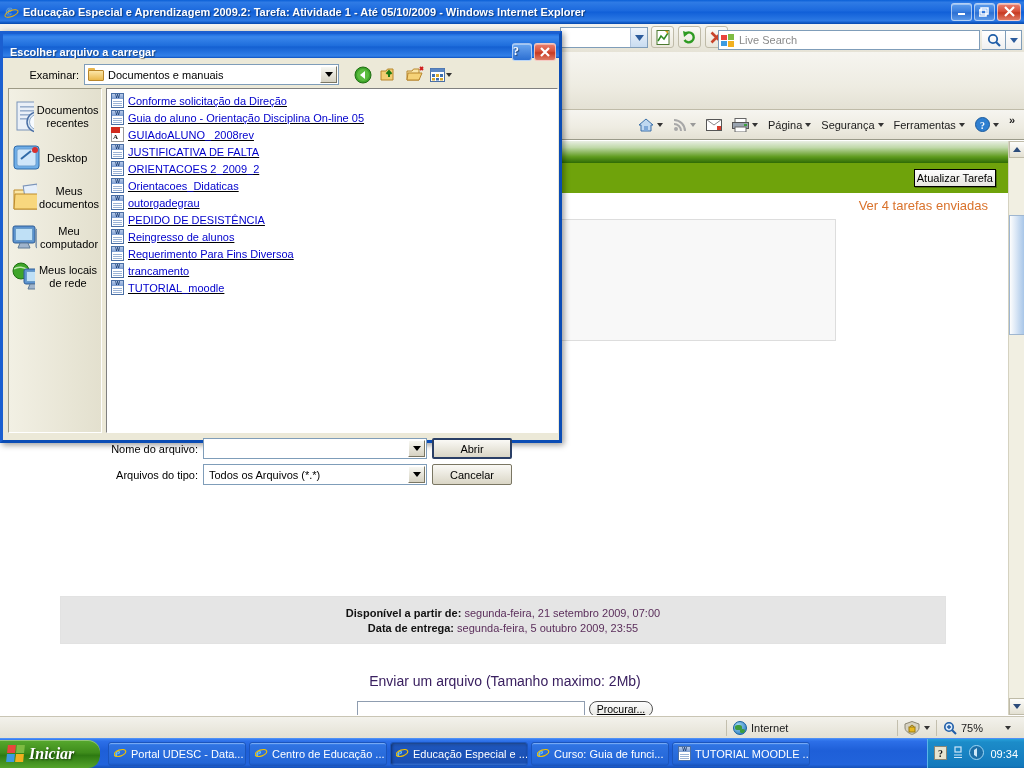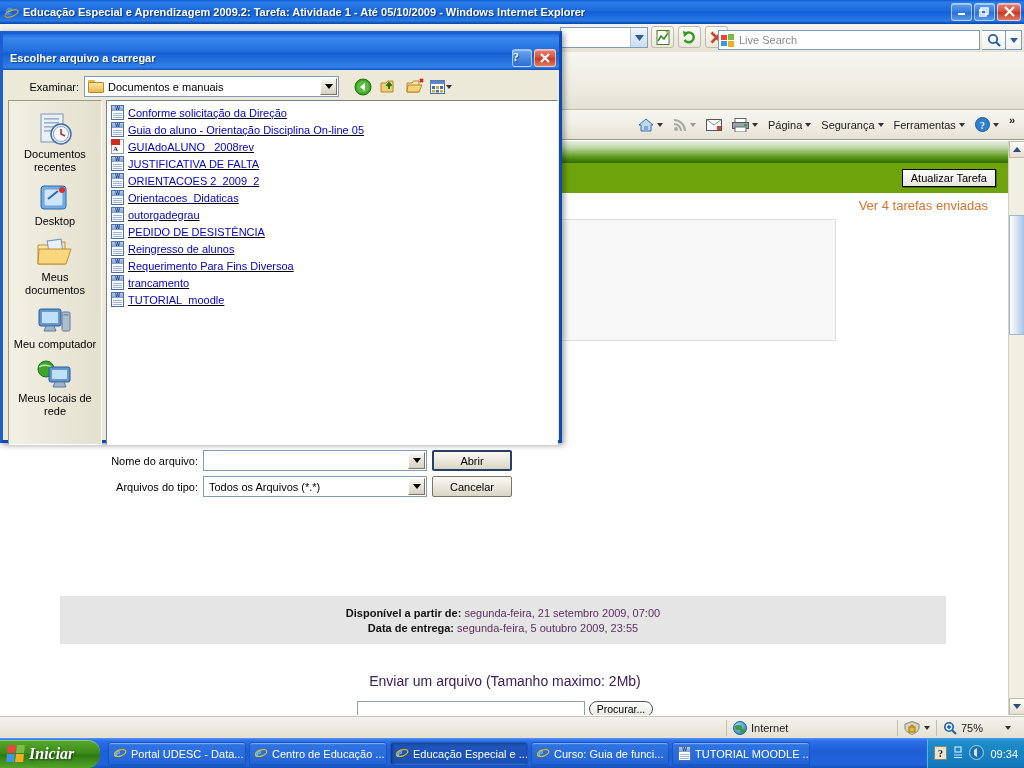--- a/index.html
+++ b/index.html
@@ -122,21 +122,21 @@
     position: absolute; left: 0; top: 0; width: 1010px; height: 22px;
     background: linear-gradient(to bottom, #E9EFE4 0%, #BFD8A8 30%, #5F9B1E 72%, #2E6B05 100%);
   }
   .moodle-bar {
     position: absolute; left: 0; top: 22px; width: 1010px; height: 30px;
     background: #6FA30B;
     display: flex; align-items: center; justify-content: flex-end; padding-right: 14px;
   }
   .btn-win {
     background: linear-gradient(to bottom,#FDFDFD,#E7E6E0);
-    border: 1px solid #000; padding: 2px 8px; font-size: 11px; color: #000;
+    border: 1px solid #000; padding: 2px 2px; font-size: 11px; color: #000;
     box-shadow: 1px 1px 0 rgba(0,0,0,0.3);
   }
   .link-right {
     position: absolute; right: 22px; top: 57px;
     color: #D9722B; font-size: 13px; text-decoration: none;
   }
   .assign-box {
     position: absolute; left: 8px; top: 78px; width: 828px; height: 122px;
     background: #F8F8F8; border: 1px solid #DDDDDD;
     padding: 6px 10px; color: #111; font-size: 13px; line-height: 21px;
@@ -161,20 +161,21 @@
     position: absolute; left: 0; top: 560px; width: 1010px;
     display: flex; align-items: center; justify-content: center; gap: 4px;
   }
   .upload-input {
     width: 228px; height: 16px; border: 1px solid #8F9DB0; background: #fff;
   }
   .btn-sm {
     background: linear-gradient(to bottom,#FCFCFC,#E9E9E4);
     border: 1px solid #555; font-size: 10.5px; color: #000; padding: 1px 7px;
     border-radius: 8px;
+    text-decoration: underline;
   }
 
   
   .vscroll {
     position: absolute; right: 0; top: 141px; width: 16px; height: 574px;
     background: #F1EFE2; border-left: 1px solid #D5D2C0;
   }
   .vs-btn {
     width: 16px; height: 17px;
     background: linear-gradient(to bottom,#FDFDFB,#E3E0D2);
@@ -253,21 +254,21 @@
   .tray-clock { font-size: 11px; color: #fff; }
 
   
   .dlg {
     position: absolute; left: 0px; top: 31px; width: 562px; height: 412px;
     background: #ECE9D8;
     border: 3px solid; border-color: #1B5FD0 #0A4CB5 #0A4CB5 #1B5FD0;
     box-shadow: 2px 2px 6px rgba(0,0,0,0.4);
   }
   .dlg-title {
-    height: 36px;
+    height: 24px;
     background: linear-gradient(to bottom, #1B6CE0 0%, #3A87EC 12%, #1F6EDC 48%, #1460D2 54%, #3280E8 92%, #0C4FBF 100%);
     display: flex; align-items: center; padding: 11px 3px 0 7px;
   }
   .dlg-title span {
     color: #fff; font-size: 11px; font-weight: bold; flex:1;
     text-shadow: 1px 1px 1px rgba(0,0,0,0.45);
   }
   .dlg-body { padding: 0; position: relative; height: 384px; }
   .row-examinar {
     display: flex; align-items: center; gap: 5px;
@@ -295,21 +296,21 @@
   .tool-icons { display:flex; align-items:center; gap:4px; margin-left: 8px; }
   .ti { width: 22px; height: 21px; display:flex; align-items:center; justify-content:center; }
 
   .places {
     position: absolute; left: 5px; top: 30px; width: 94px; height: 345px;
     background: linear-gradient(to right, #F2F0E4, #E3E0CE);
     border: 1px solid; border-color: #9D9A86 #fff #fff #9D9A86;
     display: flex; flex-direction: column; align-items: center; padding-top: 8px; gap: 2px;
   }
   .place {
-    width: 88px; display:flex; flex-direction: column; align-items: center;
+    width: 88px; display:flex; align-items: center;
     padding: 3px 0 4px 0; gap: 2px;
   }
   .place-label { font-size: 11px; color: #000; text-align: center; line-height: 13px; }
 
   .filelist {
     position: absolute; left: 103px; top: 30px; width: 452px; height: 345px;
     background: #fff;
     border: 1px solid; border-color: #808080 #fff #fff #808080;
     padding: 3px 0 0 4px; overflow: hidden;
   }

